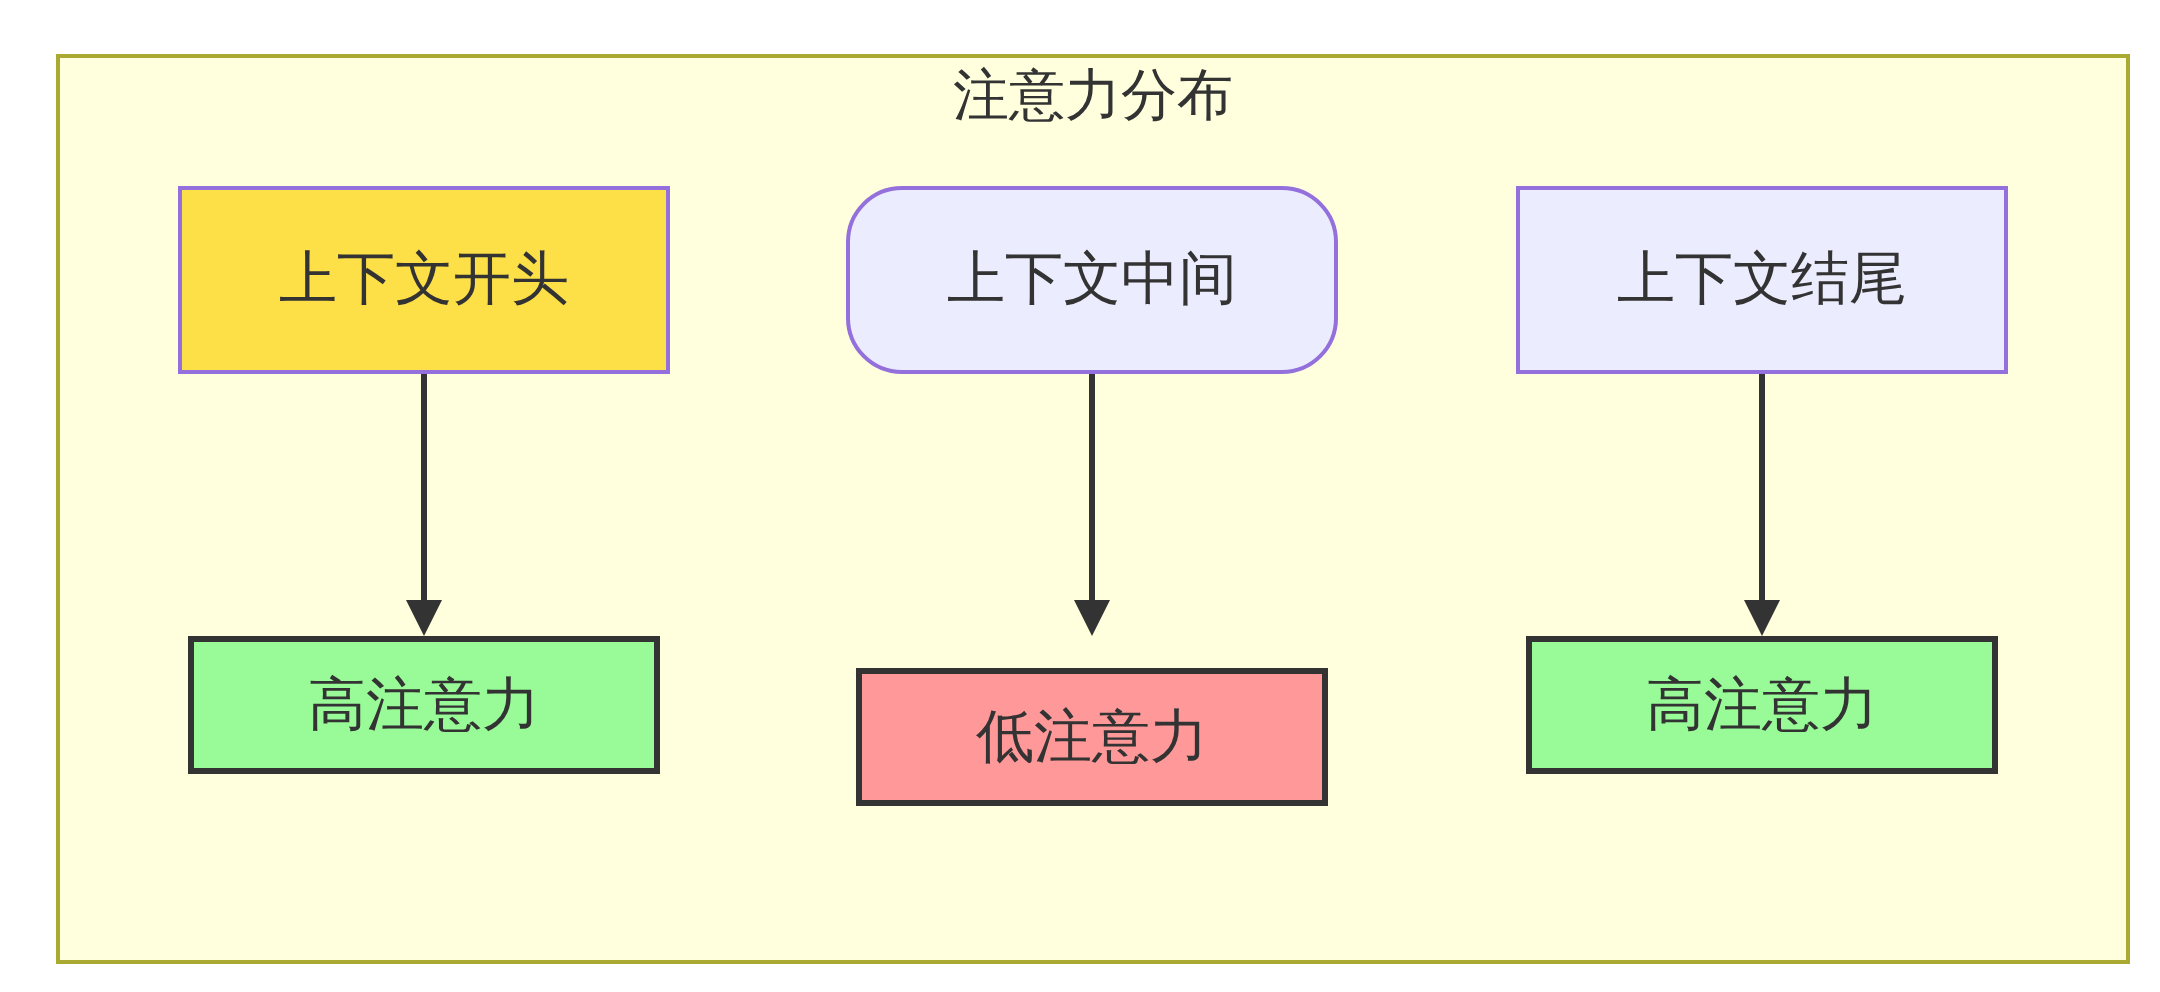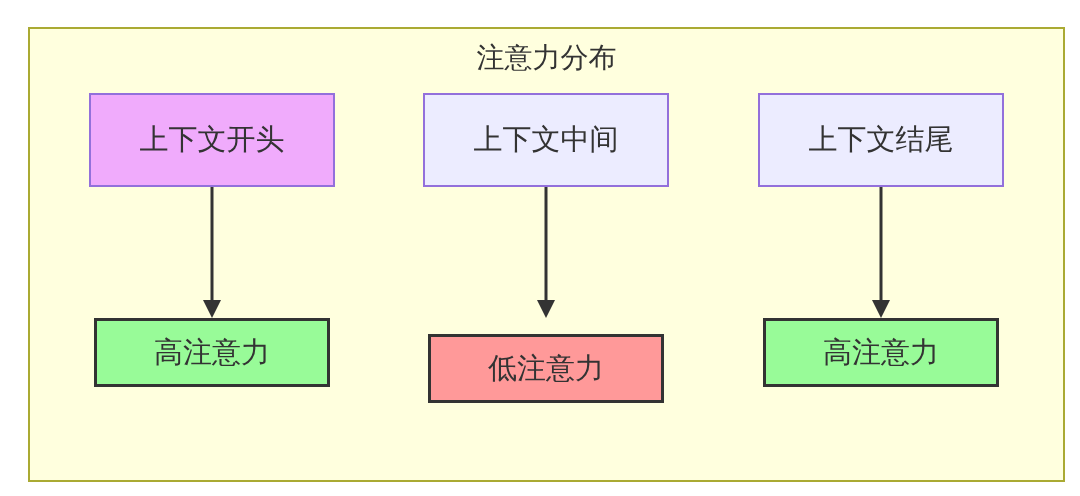--- a/index.html
+++ b/index.html
@@ -21,21 +21,21 @@
     position: absolute;
     left: 28px;
     top: 27px;
     width: 1033px;
     height: 451px;
     border: 2px solid;
     box-sizing: content-box;
   }
   .cluster-title {
     position: absolute;
-    top: 12px;
+    top: 2px;
     left: 0;
     right: 0;
     text-align: center;
     font-size: 28px;
     line-height: 34px;
     white-space: nowrap;
   }
   .col {
     position: absolute;
     top: 64px;
@@ -79,30 +79,30 @@
 </style>
 </head>
 <body>
 
 <div class="stage">
   <div class="cluster" style="background-color: rgb(255, 255, 222); border-color: rgb(170, 170, 51); color: rgb(51, 51, 51);">
 
     <div class="cluster-title">注意力分布</div>
 
     <div class="col col-1">
-      <div class="source-node" style="background-color: #f0abfc; border-color: rgb(147, 112, 219);">上下文开头</div>
+      <div class="source-node" style="background-color: #fde047; border-color: rgb(147, 112, 219);">上下文开头</div>
       <svg class="edge-arrow" viewBox="0 0 24 131" style="color: rgb(51, 51, 51);">
         <line x1="12" y1="0" x2="12" y2="116"></line>
         <polygon points="3,113 21,113 12,131"></polygon>
       </svg>
       <div class="result-node" style="background-color: rgb(152, 251, 152); border-color: rgb(51, 51, 51);">高注意力</div>
     </div>
 
     <div class="col col-2">
-      <div class="source-node" style="background-color: rgb(236, 236, 255); border-color: rgb(147, 112, 219);">上下文中间</div>
+      <div class="source-node" style="background-color: rgb(236, 236, 255); border-color: rgb(147, 112, 219); border-radius: 28px;">上下文中间</div>
       <svg class="edge-arrow" viewBox="0 0 24 131" style="color: rgb(51, 51, 51);">
         <line x1="12" y1="0" x2="12" y2="116"></line>
         <polygon points="3,113 21,113 12,131"></polygon>
       </svg>
       <div class="result-node" style="background-color: rgb(255, 153, 153); border-color: rgb(51, 51, 51); margin-top: 16px;">低注意力</div>
     </div>
 
     <div class="col col-3">
       <div class="source-node" style="background-color: rgb(236, 236, 255); border-color: rgb(147, 112, 219);">上下文结尾</div>
       <svg class="edge-arrow" viewBox="0 0 24 131" style="color: rgb(51, 51, 51);">

